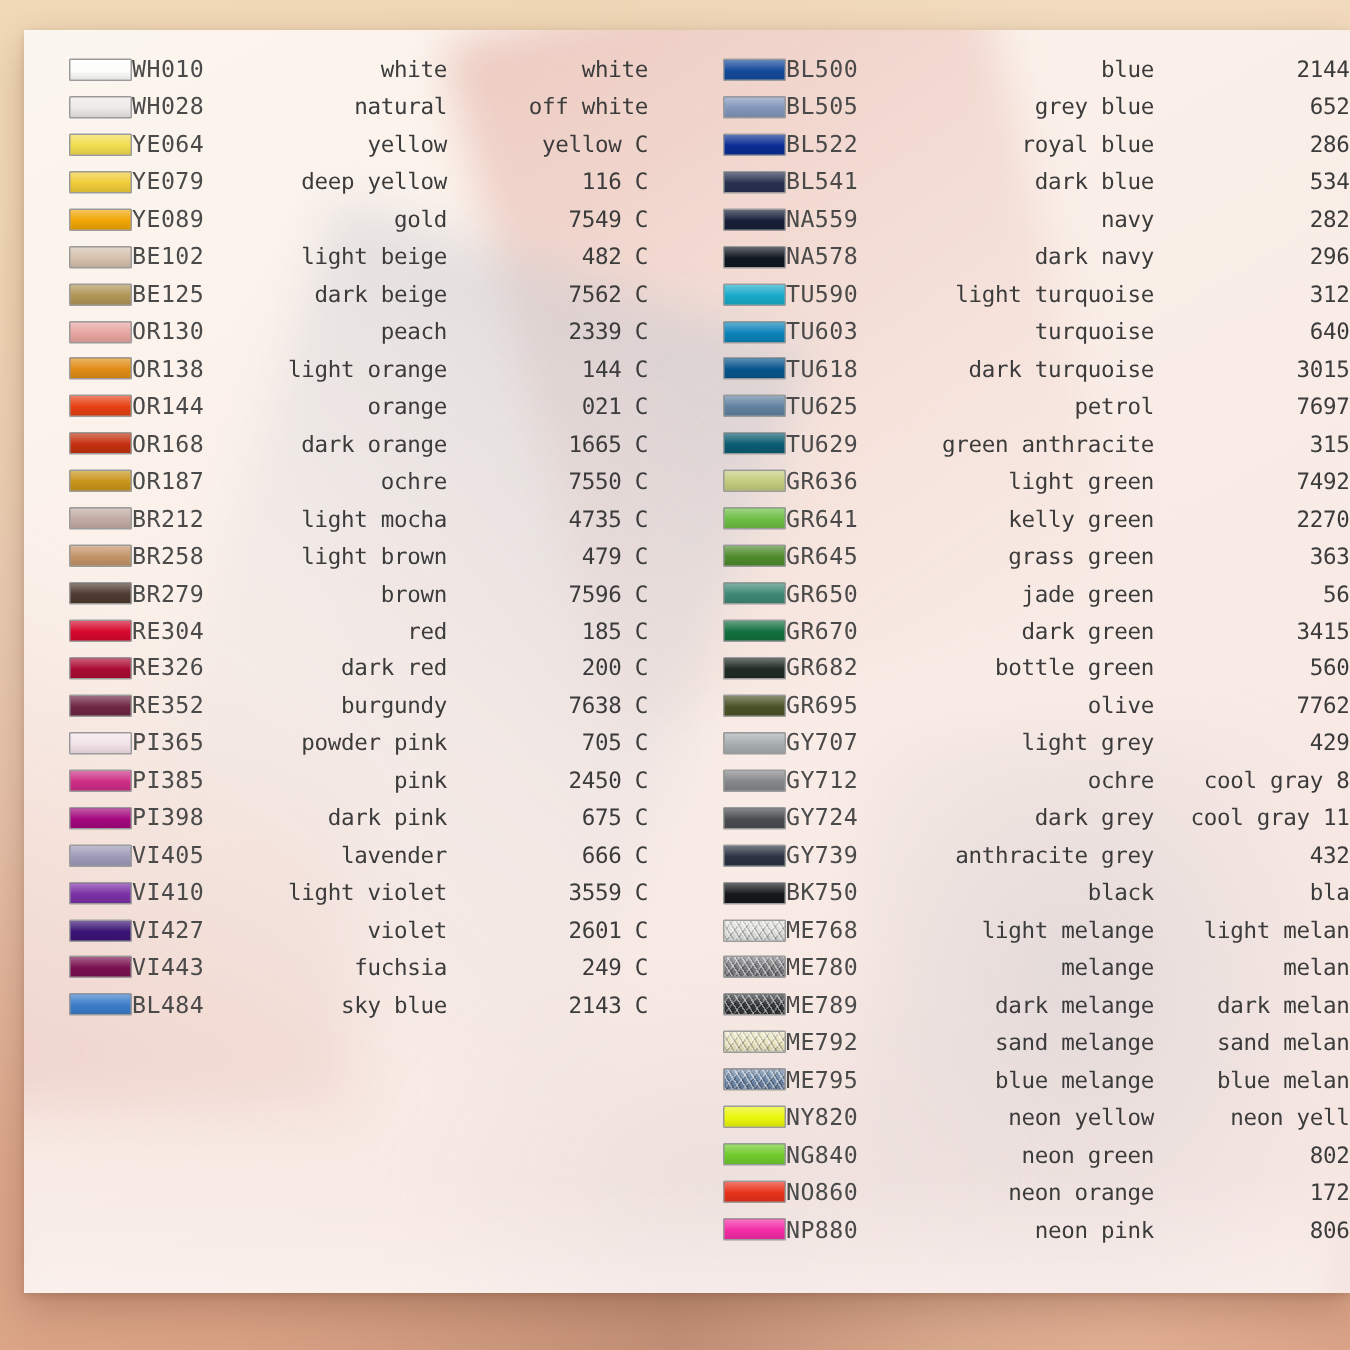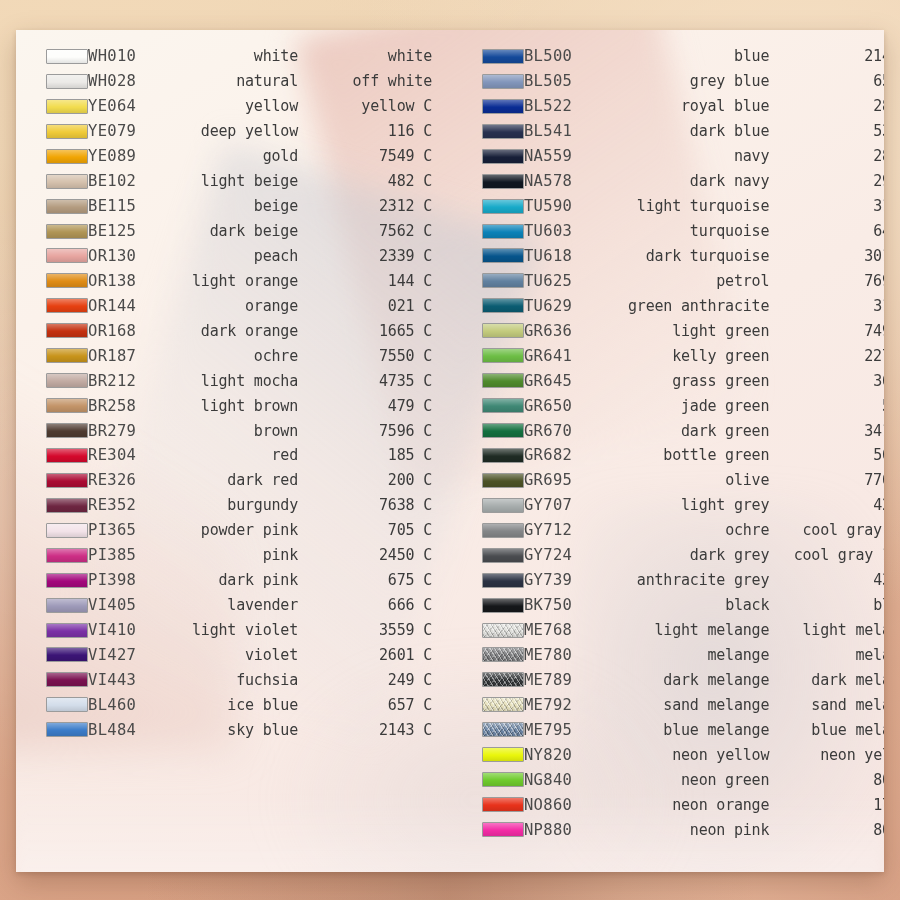--- a/index.html
+++ b/index.html
@@ -18,24 +18,25 @@
       radial-gradient(ellipse at 18% 92%, #d9a184 0%, rgba(217,161,132,0) 60%),
       linear-gradient(160deg,#f0d9b8 0%,#ecd0b0 25%,#e7bfa2 55%,#dca88c 78%,#cf9378 100%);
   }
   #backdrop-blur{position:absolute;inset:0;
     background:
       radial-gradient(ellipse at 50% 100%, rgba(120,70,50,.30) 0%, rgba(120,70,50,0) 48%),
       radial-gradient(circle at 6% 55%, rgba(255,255,255,.25) 0%, rgba(255,255,255,0) 30%);
   }
   
   #card{
-    position:absolute;left:16px;top:30px;width:868px;height:842px;
+    position:absolute;left:16px;top:20px;width:868px;height:842px;
     background:linear-gradient(150deg,#fbf6ef 0%,#fbf1ea 28%,#f9ece6 52%,#f8e9e4 72%,#f6e6e2 100%);
     box-shadow:0 10px 26px rgba(90,50,30,.28), 0 2px 5px rgba(90,50,30,.18);
     overflow:hidden;
+    padding-left:16px;
   }
   
   .ov{position:absolute;pointer-events:none;}
   #ov1{left:330px;top:-40px;width:360px;height:470px;
     background:linear-gradient(160deg,rgba(234,196,186,.85),rgba(240,214,206,.55) 60%,rgba(248,236,232,0));
     transform:rotate(-14deg);filter:blur(14px);}
   #ov2{left:120px;top:150px;width:330px;height:520px;
     background:linear-gradient(200deg,rgba(198,200,208,.55),rgba(226,222,224,.30) 55%,rgba(248,240,238,0));
     transform:rotate(18deg);filter:blur(16px);}
   #ov3{left:-80px;top:300px;width:300px;height:420px;
@@ -137,28 +138,20 @@
         <div class="row">
           <div class="sw-wrap">
             <div class="sw" style="background: rgb(213, 193, 173);"></div>
           </div>
           <div class="code">BE102</div>
           <div class="cname">light beige</div>
           <div class="pant">482 C</div>
         </div>
         <div class="row">
           <div class="sw-wrap">
-            <div class="sw" style="background: rgb(180, 156, 128);"></div>
-          </div>
-          <div class="code">BE115</div>
-          <div class="cname">beige</div>
-          <div class="pant">2312 C</div>
-        </div>
-        <div class="row">
-          <div class="sw-wrap">
             <div class="sw" style="background: rgb(176, 149, 85);"></div>
           </div>
           <div class="code">BE125</div>
           <div class="cname">dark beige</div>
           <div class="pant">7562 C</div>
         </div>
         <div class="row">
           <div class="sw-wrap">
             <div class="sw" style="background: rgb(231, 165, 160);"></div>
           </div>
@@ -297,28 +290,20 @@
         <div class="row">
           <div class="sw-wrap">
             <div class="sw" style="background: rgb(122, 17, 80);"></div>
           </div>
           <div class="code">VI443</div>
           <div class="cname">fuchsia</div>
           <div class="pant">249 C</div>
         </div>
         <div class="row">
           <div class="sw-wrap">
-            <div class="sw" style="background: rgb(211, 221, 234);"></div>
-          </div>
-          <div class="code">BL460</div>
-          <div class="cname">ice blue</div>
-          <div class="pant">657 C</div>
-        </div>
-        <div class="row">
-          <div class="sw-wrap">
             <div class="sw" style="background: rgb(59, 124, 201);"></div>
           </div>
           <div class="code">BL484</div>
           <div class="cname">sky blue</div>
           <div class="pant">2143 C</div>
         </div>
       </div>
     <div id="divider"></div>
     <div class="col col-right" id="col-right">
         <div class="row">

